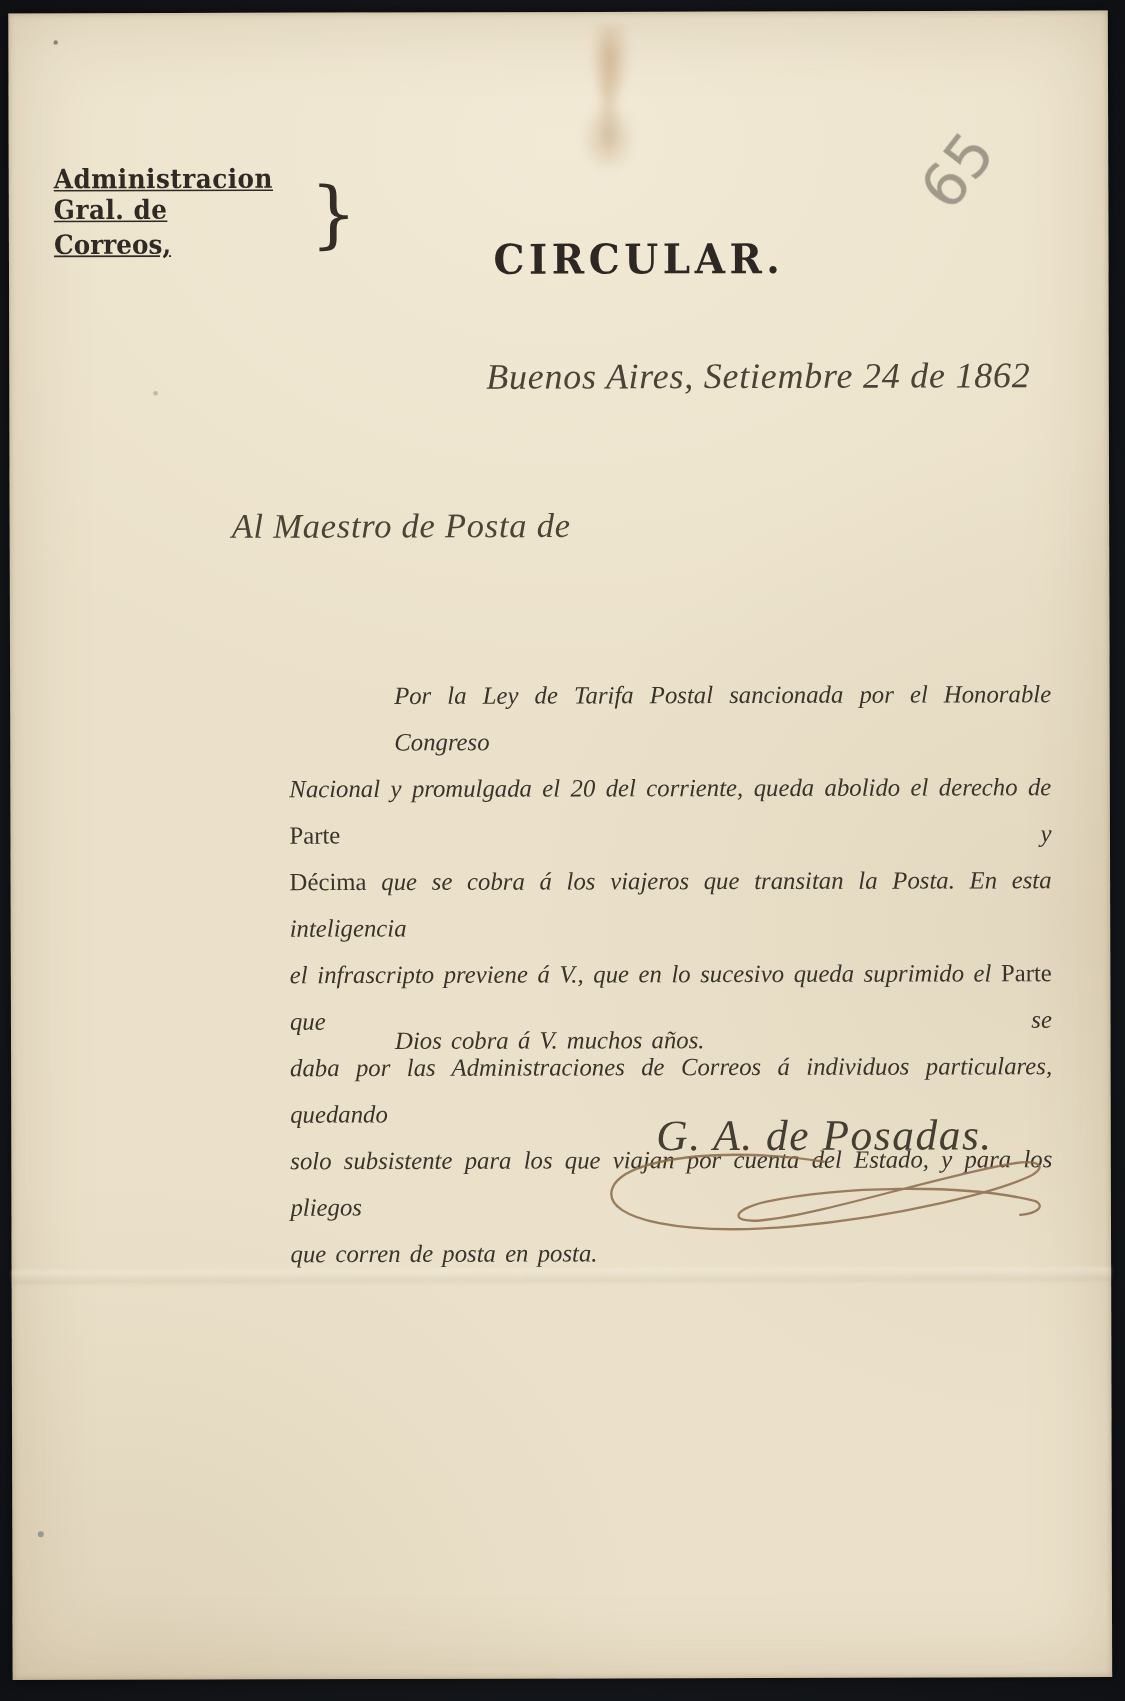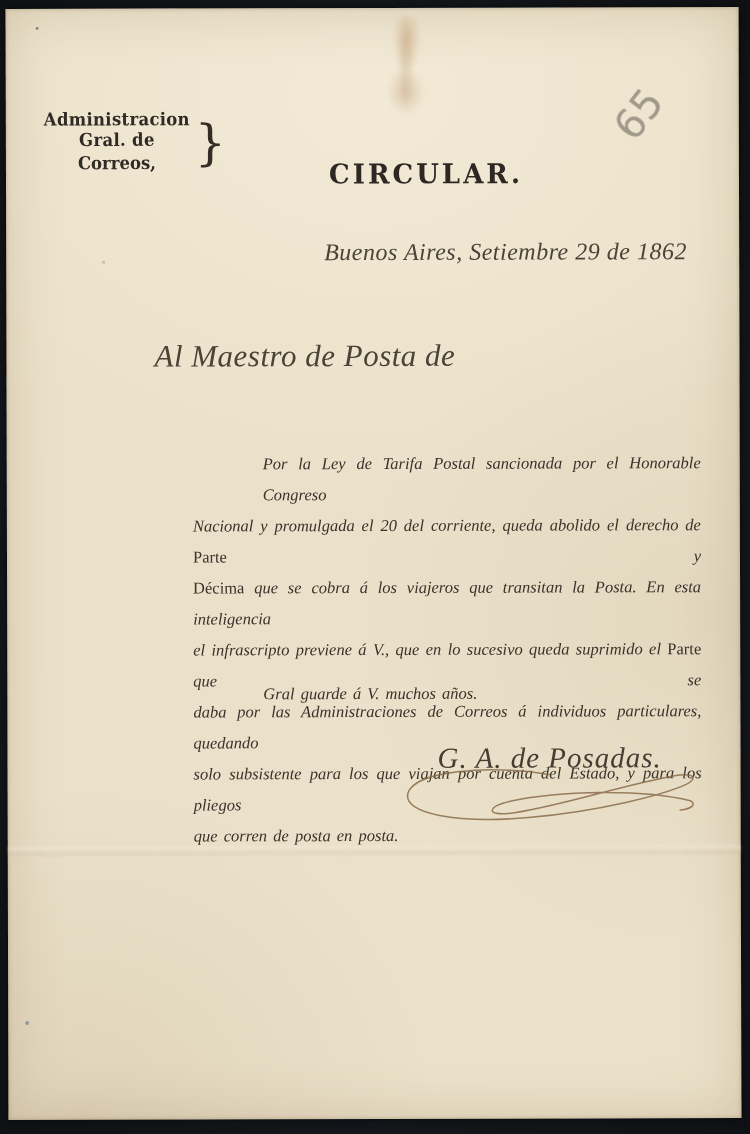--- a/index.html
+++ b/index.html
@@ -48,23 +48,23 @@
   .pencil{
     position:absolute;left:598px;top:72px;width:70px;height:70px;
     font-family:"DejaVu Sans",sans-serif;
     font-size:40px;color:rgba(139,132,118,.78);
     transform:rotate(-52deg);
     filter:blur(.4px);
     text-align:center;line-height:70px;
   }
   
   .letterhead{
-    position:absolute;left:18px;top:102px;width:186px;
-    color:#2f2a23;text-align:center;
-    font-family:"DejaVu Serif",serif;font-weight:bold;
+    position:absolute;left:30px;top:102px;width:186px;
+    color:#2f2a23;text-align:left;
+    font-family:"DejaVu Serif",serif;font-weight:bold;text-decoration:underline;
   }
   .lh-line1{font-size:16.5px;letter-spacing:.3px;transform:scaleY(1.08);}
   .lh-line2{font-size:16.5px;margin-top:5px;transform:scaleY(1.08);}
   .lh-brace{
     position:absolute;right:-16px;top:8px;
     font-size:49px;font-weight:normal;color:#332d25;
     font-family:"DejaVu Serif",serif;line-height:1;
   }
   
   .title{
@@ -73,21 +73,21 @@
     font-family:"DejaVu Serif",serif;font-weight:bold;
     font-size:26px;letter-spacing:3px;color:#2d2823;
     transform:scaleY(1.05);
   }
   
   .script{
     font-family:"Liberation Serif","DejaVu Serif",serif;
     font-style:italic;color:#4a4336;
   }
   .dateline{position:absolute;left:318px;top:231px;font-size:24px;letter-spacing:.5px;}
-  .addressee{position:absolute;left:148px;top:330px;font-size:31px;letter-spacing:.5px;}
+  .addressee{position:absolute;left:148px;top:330px;font-size:23px;letter-spacing:.5px;}
   
   .bodytext{
     position:absolute;left:186px;top:440px;width:508px;
     font-style:italic;color:#39332a;
     font-size:16.5px;line-height:31px;word-spacing:2px;
   }
   .body-line{text-align:justify;text-align-last:justify;}
   .body-line.first{padding-left:70px;}
   .body-line.last{text-align-last:left;}
   .rm{font-style:normal;margin-top:20px;}
@@ -114,35 +114,35 @@
     <div class="pencil">65</div>
 
     <div class="letterhead">
       <div class="lh-line1">Administracion Gral. de</div>
       <div class="lh-line2">Correos,</div>
       <div class="lh-brace">}</div>
     </div>
 
     <h1 class="title">CIRCULAR.</h1>
 
-    <div class="dateline script">Buenos Aires, Setiembre 29 de 1862</div>
+    <div class="dateline script">Buenos Aires, Setiembre 24 de 1862</div>
 
     <div class="addressee script">Al Maestro de Posta de</div>
 
     <div class="bodytext">
       <div class="body-line first">Por la Ley de Tarifa Postal sancionada por el Honorable Congreso</div>
       <div class="body-line">Nacional y promulgada el 20 del corriente, queda abolido el derecho de <span class="rm">Parte</span> y</div>
       <div class="body-line"><span class="rm">Décima</span> que se cobra á los viajeros que transitan la Posta. En esta inteligencia</div>
       <div class="body-line">el infrascripto previene á V., que en lo sucesivo queda suprimido el <span class="rm">Parte</span> que se</div>
       <div class="body-line">daba por las Administraciones de Correos á individuos particulares, quedando</div>
       <div class="body-line">solo subsistente para los que viajan por cuenta del Estado, y para los pliegos</div>
       <div class="body-line last">que corren de posta en posta.</div>
     </div>
 
-    <div class="closing">Gral guarde á V. muchos años.</div>
+    <div class="closing">Dios cobra á V. muchos años.</div>
 
     <div class="signature script">G. A. de Posadas.</div>
 
     <svg class="flourish" viewBox="0 0 300 75" fill="none">
       <path d="M 150 14
                C 90 4, 18 10, 12 32
                C 7 52, 60 62, 130 56
                C 200 50, 262 34, 284 24
                C 296 18, 292 12, 270 16
                C 220 25, 150 48, 110 52

